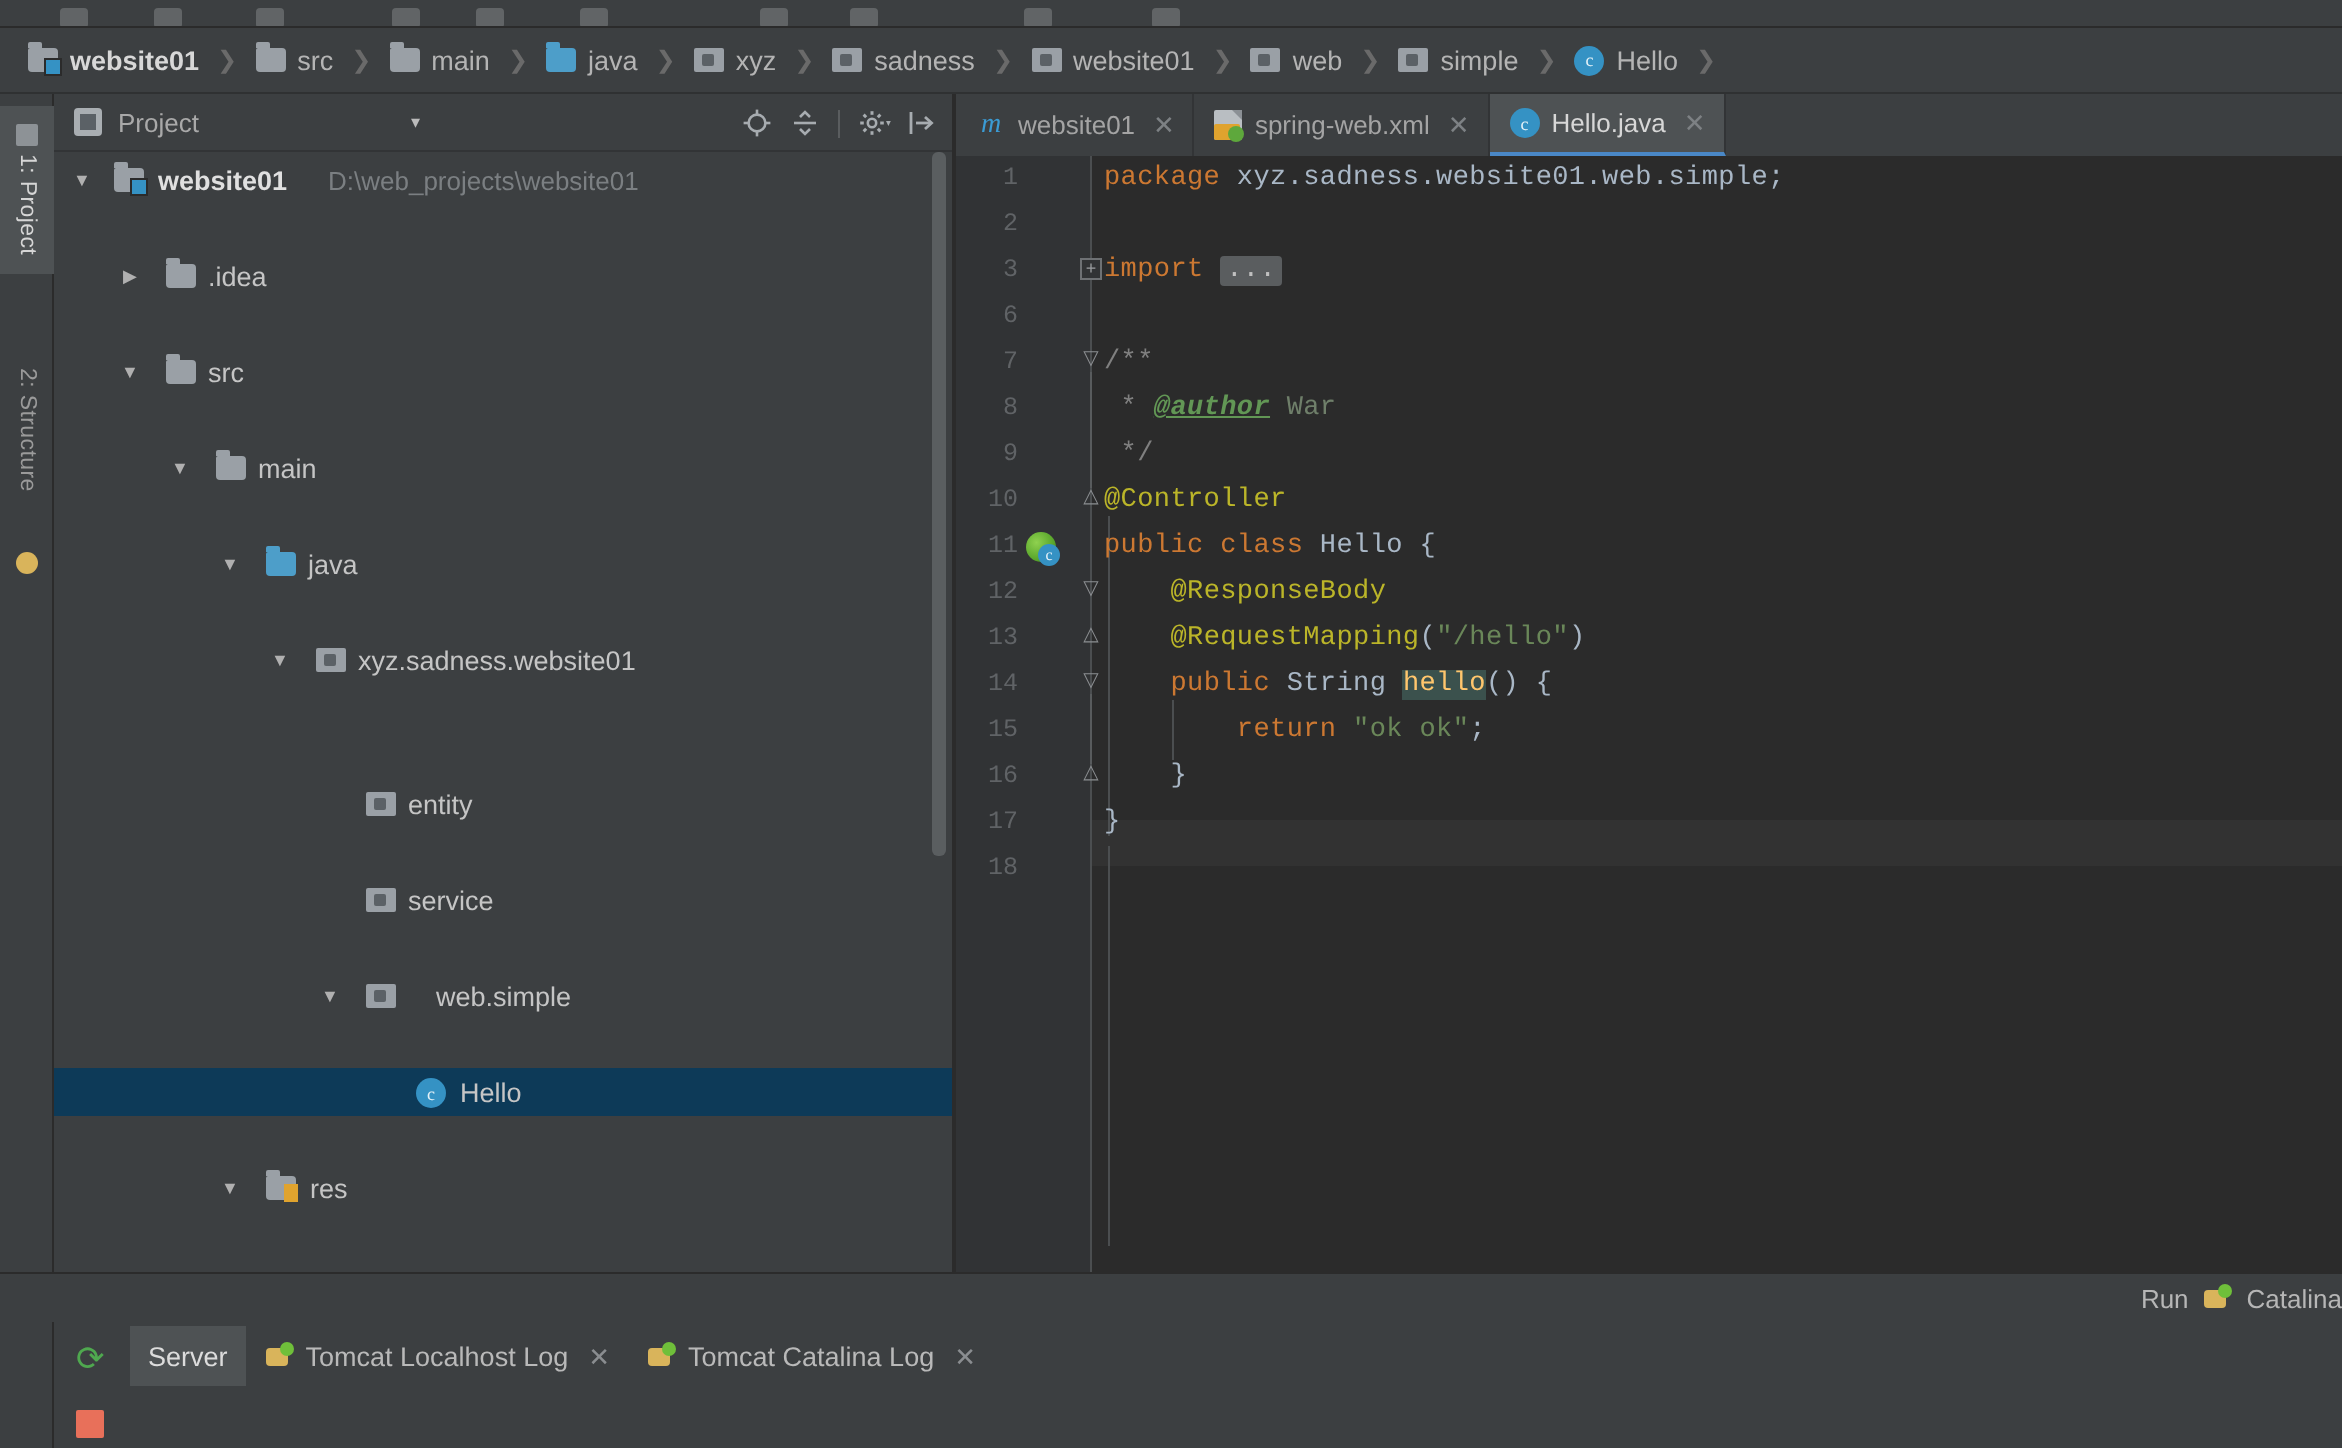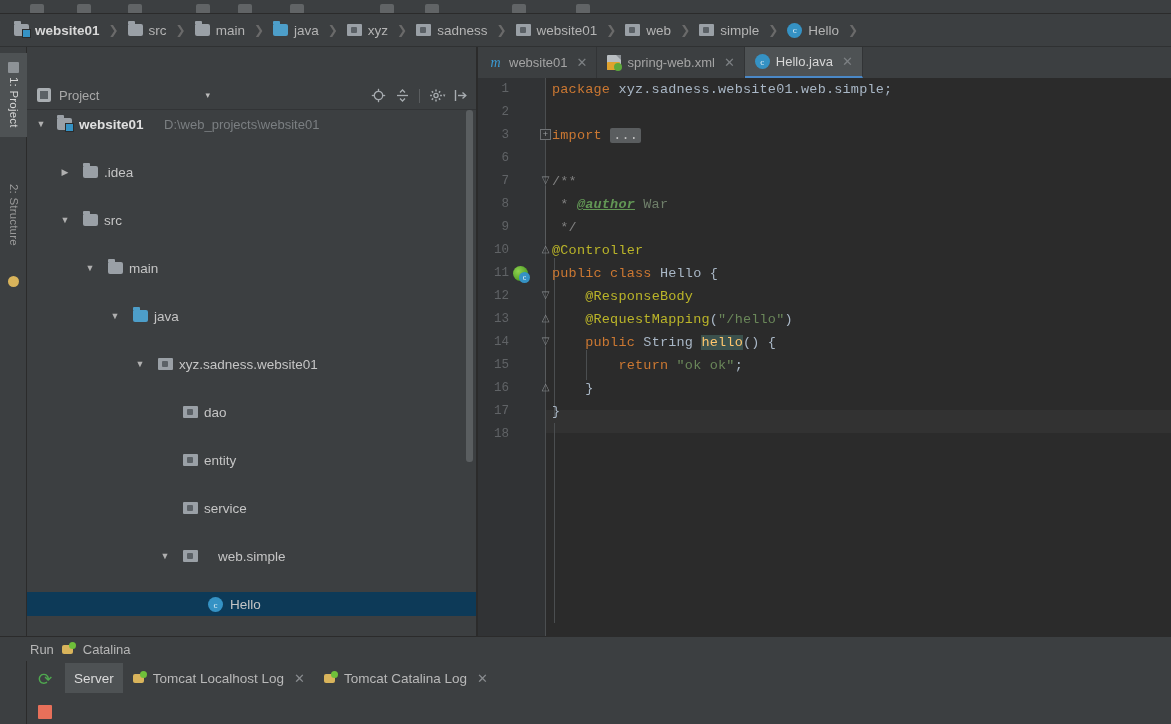--- a/index.html
+++ b/index.html
@@ -65,21 +65,20 @@
     padding: 6px 0; cursor: default;
   }
   .vbtn.active { background: #4e5254; color: #d6d6d6; }
   .vbtn .vi { width: 11px; height: 11px; background: #8d9296; border-radius: 1px; flex: 0 0 auto; }
   .vbtn .vi.yellow { background: #d9b45b; border-radius: 50%; }
 
   
   .project-panel {
     position: absolute; left: 27px; top: 47px; width: 449px; height: 589px;
     background: #d946ef;
-    margin-top: 34px;
   }
   .panel-head {
     position: relative; height: 29px; display: flex; align-items: center;
     background: #3c3f41; padding-left: 10px; border-bottom: 1px solid #323436;
   }
   .panel-head .ph-icon {
     width: 14px; height: 14px; background: #a9aeb2; border-radius: 2px; position: relative;
   }
   .panel-head .ph-icon::after { content:""; position:absolute; left:3px; top:3px; width:8px; height:8px; background:#5b6166; }
   .panel-head .ph-title { margin-left: 8px; color: #a9a9a9; font-size: 13px; }
@@ -178,21 +177,21 @@
   .doc-tag { color: #629755; font-weight: bold; font-style: italic; text-decoration: underline; }
   .doc-txt { color: #6f7f6a; }
   .mname { color: #ffc66d; }
   .hl { background: #3b514d; }
   .ellipsis { background: #5a5d5f; color: #c0c0c0; padding: 0 3px; border-radius: 2px; }
   .caret-line { position: absolute; left: 0; right: 0; height: 23px; background: #323232; }
   .indent-guide { position: absolute; width: 1px; background: #4b4e50; }
 
   
   .run-panel { position: absolute; left: 0; top: 636px; width: 1171px; height: 88px; background: #3c3f41; border-top: 1px solid #2b2b2b; }
-  .run-head { height: 24px; display: flex; align-items: center; padding-left: 30px; gap: 7px; }
+  .run-head { height: 24px; display: flex; align-items: center; padding-left: 40px; gap: 7px; justify-content: flex-end; }
   .run-head .rh-lbl { font-size: 13px; color: #b6b6b6; }
   .ic-tomcat { width: 15px; height: 14px; position: relative; }
   .ic-tomcat .body { position: absolute; left: 1px; top: 3px; width: 11px; height: 9px; background: #d9b45b; border-radius: 2px; }
   .ic-tomcat .feat { position: absolute; right: 0; top: 0; width: 7px; height: 7px; background: #6fbf3a; border-radius: 50%; }
   .run-vbar { position: absolute; left: 0; top: 24px; width: 27px; bottom: 0; border-right: 1px solid #2b2b2b; }
   .rerun {
     position: absolute; left: 38px; top: 34px; width: 17px; height: 17px;
     color: #4fa84f; font-size: 17px; line-height: 17px;
   }
   .stop-btn { position: absolute; left: 38px; top: 68px; width: 14px; height: 14px; background: #e8705a; border-radius: 1px; }
@@ -372,24 +371,20 @@
         <span class="ic ic-folder blue r-ic" style="left:106px; top:6px"></span>
         <span class="r-lbl" style="left:127px">java</span>
       </div>
 
       <div class="row" style="top:120px">
         <span class="arrow" style="left:107px">▼</span>
         <span class="ic ic-pkg r-ic" style="left:131px; top:6px"></span>
         <span class="r-lbl" style="left:152px">xyz.sadness.website01</span>
       </div>
 
-      <div class="row" style="top:144px">
-        <span class="ic ic-pkg r-ic" style="left:156px; top:6px"></span>
-        <span class="r-lbl" style="left:177px">dao</span>
-      </div>
 
       <div class="row" style="top:168px">
         <span class="ic ic-pkg r-ic" style="left:156px; top:6px"></span>
         <span class="r-lbl" style="left:177px">entity</span>
       </div>
 
       <div class="row" style="top:192px">
         <span class="ic ic-pkg r-ic" style="left:156px; top:6px"></span>
         <span class="r-lbl" style="left:177px">service</span>
       </div>

